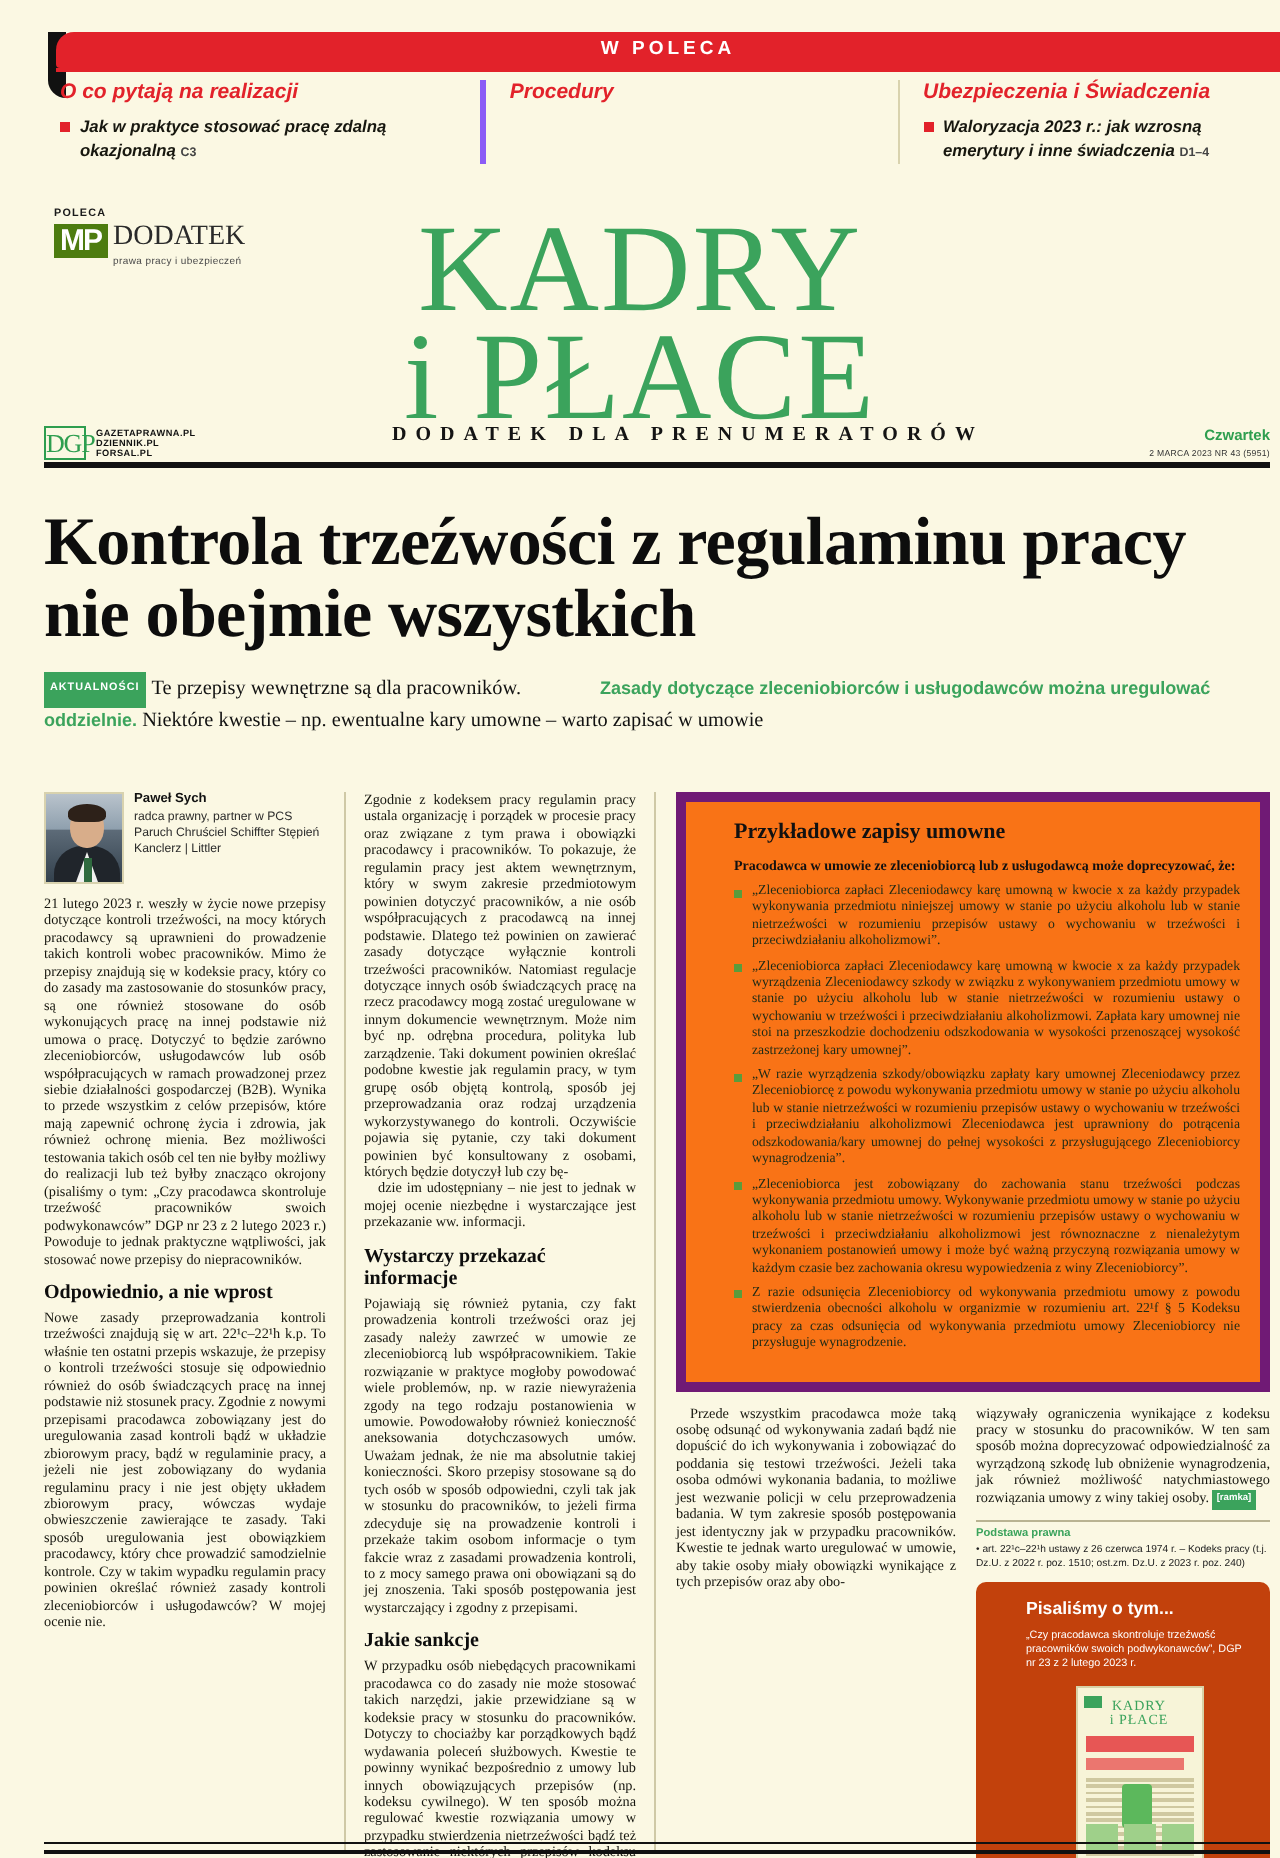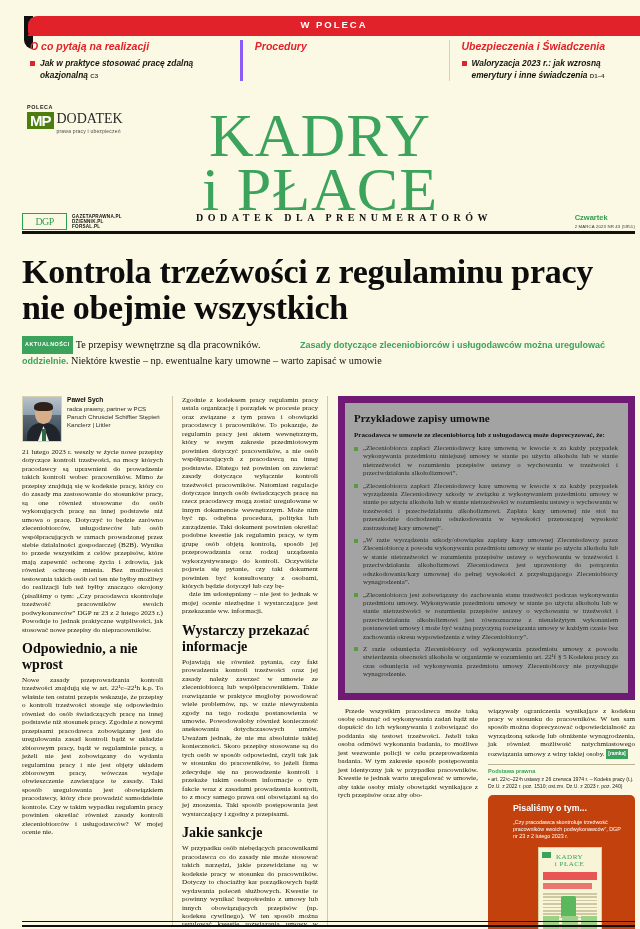--- a/index.html
+++ b/index.html
@@ -88,29 +88,29 @@
   }
   .kadry .l2 { display:block; }
   .dodatek {
     position:absolute; left:0; right:0; top:112px;
     text-align:center;
     font-family:Liberation Serif, serif;
     font-size:10px; font-weight:bold; letter-spacing:4.5px; color:#141414;margin-left:48px;
   }
   .dgp-block { position:absolute; left:22px; top:113px; display:flex; align-items:center; }
   .dgp-logo {
-    width:45px; height:17px; border:1px solid #2e9e4f; color:#2e9e4f;
-    font-family:"Liberation Serif", serif; font-size:10px; text-align:center;
+    width:21px; height:17px; border:1px solid #2e9e4f; color:#2e9e4f;
+    font-family:"Liberation Serif", serif; font-size:13px; text-align:center;
     line-height:15px; letter-spacing:-.6px;
   }
   .dgp-urls {
     margin-left:5px; font-family:"Liberation Sans", sans-serif;
     font-size:4.6px; font-weight:bold; line-height:5.2px; color:#111; letter-spacing:.25px;
   }
-  .date-block { position:absolute; right:5px; top:113px; }
+  .date-block { position:absolute; right:5px; top:113px; text-align:right; }
   .date-day {
     font-family:"Liberation Sans", sans-serif; font-weight:bold;
     font-size:7.5px; color:#2e9e4f;
   }
   .date-full {
     font-family:"Liberation Sans", sans-serif;
     font-size:4.3px; color:#333; margin-top:2px; letter-spacing:.15px;
   }
   .rule-black { position:absolute; left:22px; right:5px; top:131px; height:3px; background:#111; }
 
@@ -151,21 +151,21 @@
 
   .btext {
     font-family:"Liberation Serif", serif;
     font-size:7.15px; line-height:8.45px; text-align:justify; color:#16160f;
     hyphens:auto;
   }
   .btext p { margin:0; text-indent:7px; }
   .btext p.noind { text-indent:0; }
   .sub {
     font-family:"Liberation Serif", serif;
-    font-weight:bold; font-size:14px; color:#0d0d0d;
+    font-weight:bold; font-size:10px; color:#0d0d0d;
     margin:7px 0 3px 0;
   }
 
   
   .author { display:flex; gap:5px; margin-bottom:6px; }
   .avatar {
     width:40px; height:46px; flex:none;
     background:linear-gradient(#b9c3cc 0%,#8fa0ae 40%,#5d6b78 41%,#33414d 100%);
     position:relative; overflow:hidden; border:1px solid #d8d2ae;
   }
@@ -192,22 +192,22 @@
     font-family:"Liberation Sans", sans-serif; font-weight:bold;
     font-size:6.6px; color:#111; margin-bottom:2px;
   }
   .auth-role {
     font-family:"Liberation Sans", sans-serif;
     font-size:6.1px; line-height:8px; color:#2a2a2a;
   }
 
   
   .greenbox {
-    background:#a3a3a3; border:7px solid #701a75;
-    padding:9px 10px 10px 9px;
+    background:#f97316; border:5px solid #701a75;
+    padding:9px 10px 10px 24px;
   }
   .gb-title {
     font-family:"Liberation Serif", serif; font-weight:bold;
     font-size:11px; color:#111; margin-bottom:7px;
   }
   .gb-intro {
     font-family:"Liberation Serif", serif; font-weight:bold;
     font-size:7px; line-height:9px; color:#111; margin-bottom:4px;
   }
   .gb-item {

